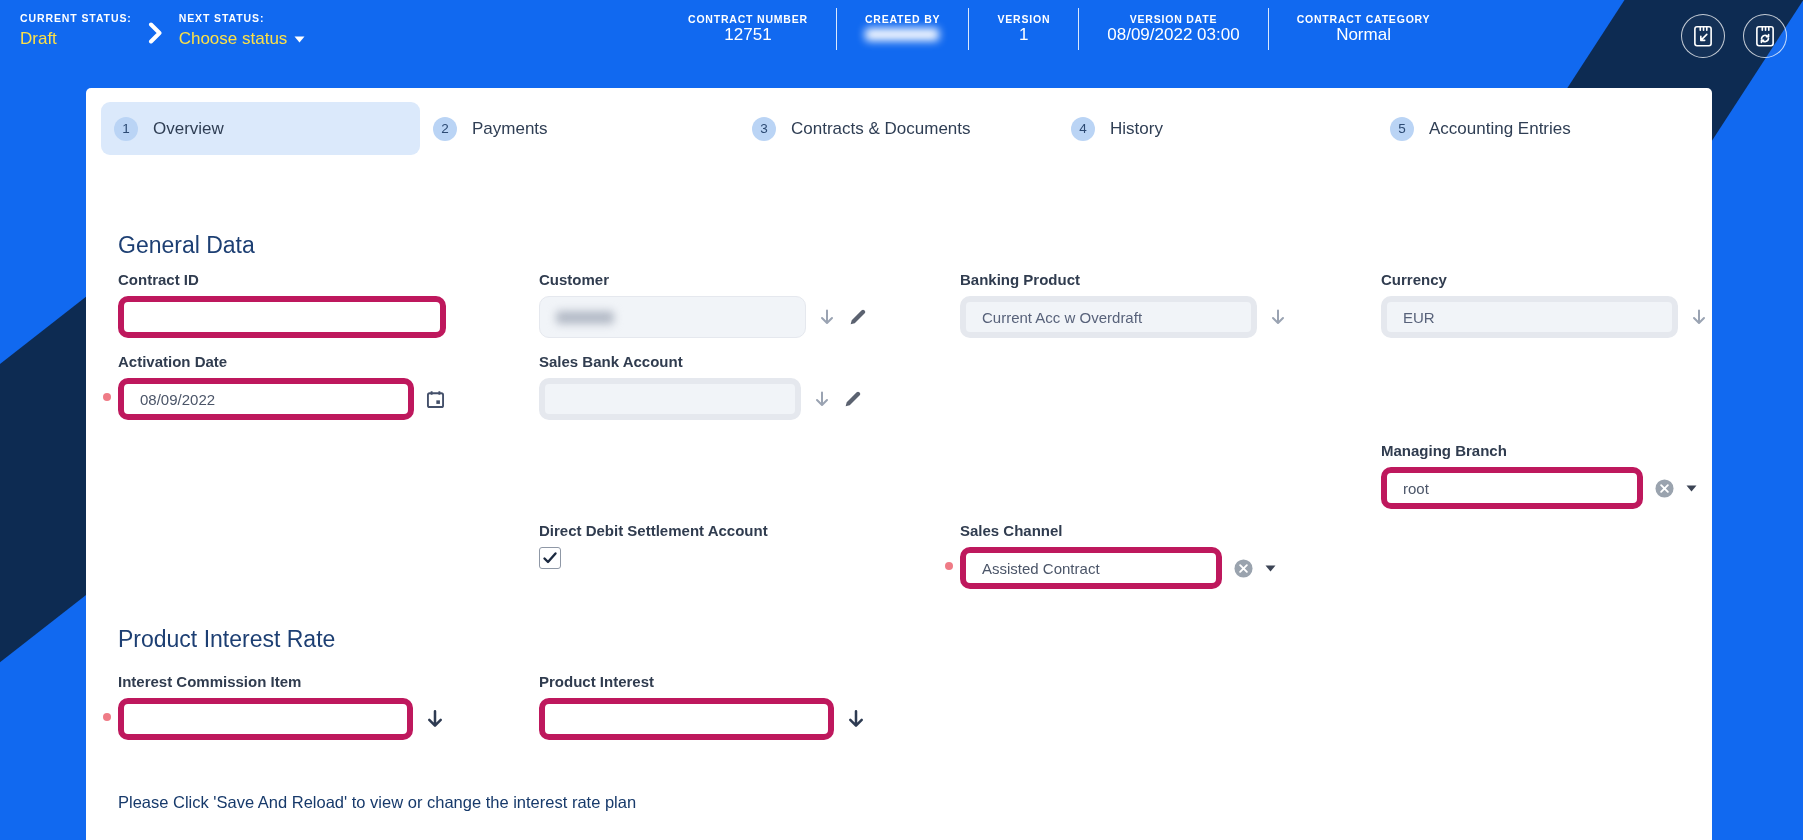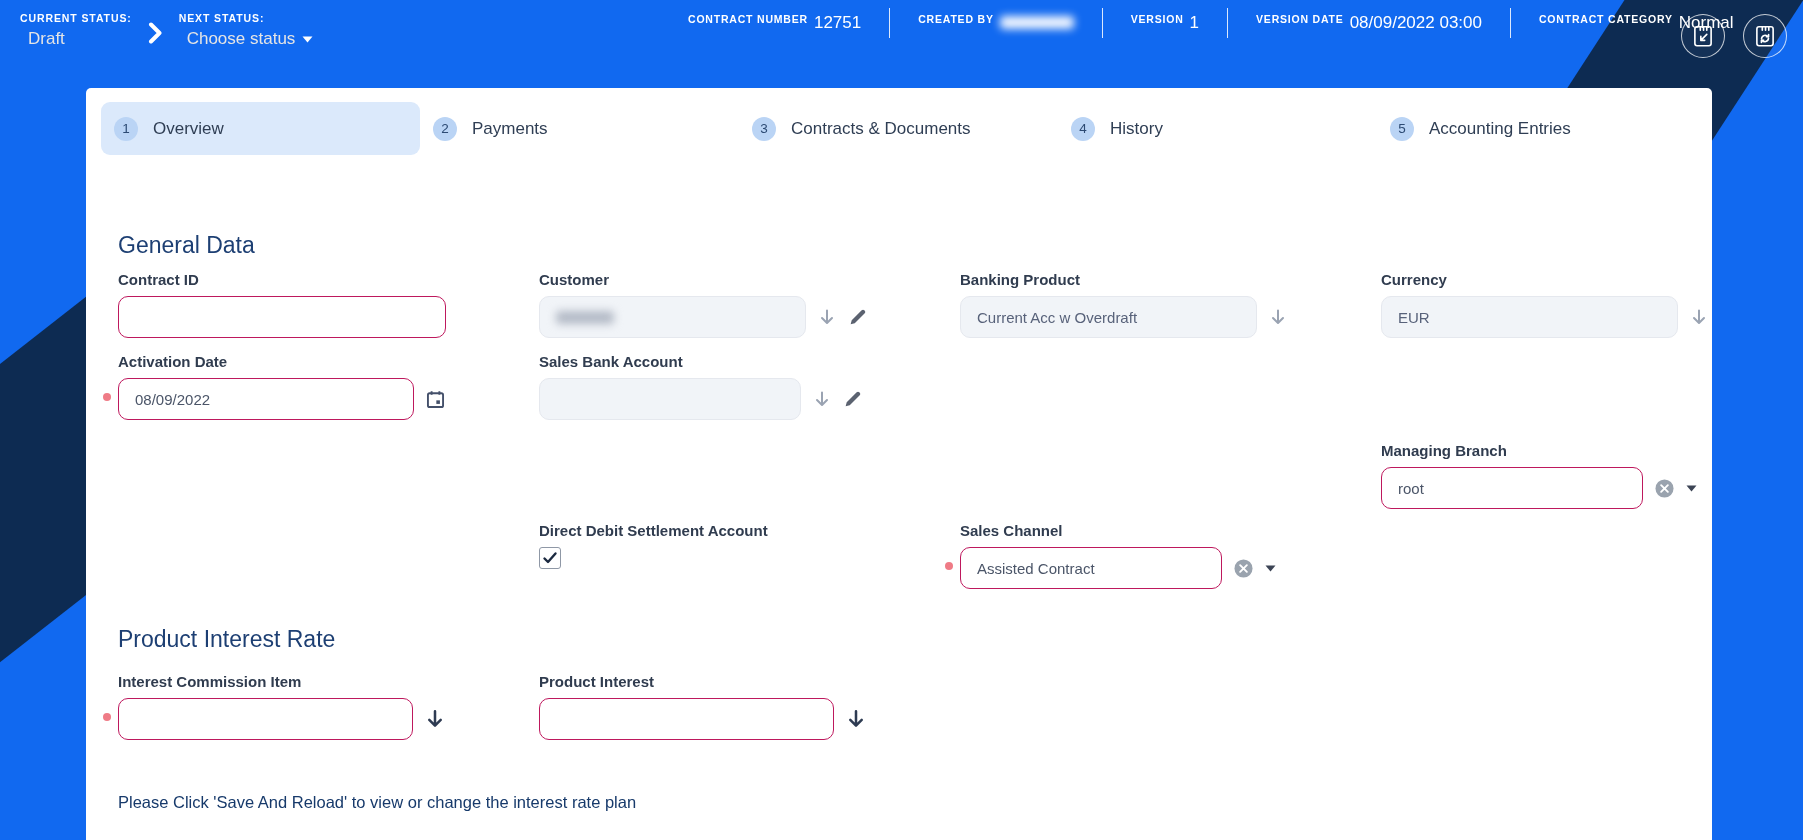--- a/index.html
+++ b/index.html
@@ -10,26 +10,26 @@
   
   .deco { position:absolute; background:#0d2b52; z-index:0; }
   .deco-tr { left:1548px; top:-180px; width:150px; height:640px; transform:rotate(33deg); }
   .deco-left { left:-190px; top:380px; width:420px; height:235px; transform:rotate(-38deg); }
 
   
   .header { position:absolute; left:0; top:0; width:100%; height:104px; z-index:2; color:#fff; }
   .hdr-left { position:absolute; left:20px; top:12px; display:flex; align-items:flex-start; gap:16px; }
   .status-block { display:flex; flex-direction:column; gap:5px; }
   .hdr-label { font-size:10.5px; font-weight:700; letter-spacing:.9px; color:#fff; }
-  .hdr-value { font-size:17px; color:#e5e5e5;margin-left:8px; }
+  .hdr-value { font-size:17px; color:#fde047; }
   .chev { margin-top:10px; }
   .next-value { display:flex; align-items:center; gap:7px; cursor:pointer; }
 
   .hdr-meta { position:absolute; left:660px; top:8px; display:flex; align-items:stretch; }
-  .meta-cell { padding:5px 28px; text-align:center; display:flex; flex-direction:row; gap:6px; justify-content:flex-start; }
+  .meta-cell { padding:5px 28px; text-align:center; display:flex; flex-direction:column; justify-content:flex-start; }
   .meta-cell + .meta-cell { border-left:1px solid rgba(255,255,255,.85); }
   .meta-label { font-size:10.5px; font-weight:700; letter-spacing:.8px; white-space:nowrap; }
   .meta-value { font-size:17px; white-space:nowrap; }
   .redact-light { display:inline-block; width:74px; height:13px; margin-top:3px; border-radius:4px;
                   background:rgba(255,255,255,.95); filter:blur(4px); }
 
   .hdr-actions { position:absolute; right:16px; top:14px; display:flex; gap:18px; }
   .circle-btn { width:44px; height:44px; border-radius:50%; border:1.5px solid rgba(255,255,255,.75);
                 display:flex; align-items:center; justify-content:center; cursor:pointer; background:rgba(255,255,255,.03); }
 
@@ -45,21 +45,21 @@
   .tab-badge { width:24px; height:24px; border-radius:50%; background:#bad4f5; color:#2c4a73;
                font-size:13.5px; display:flex; align-items:center; justify-content:center; }
   .tab-label { font-size:17px; color:#2f3e54; }
 
   
   .section-title { position:absolute; left:32px; font-size:23px; font-weight:500; color:#1d3f73; }
   .row { position:absolute; left:32px; right:36px; display:grid; grid-template-columns:repeat(4,328px); column-gap:93px; }
   .field { position:relative; }
   .f-label { font-size:15px; font-weight:700; color:#303c4f; margin-bottom:8px; display:block; }
   .input-row { display:flex; align-items:center; gap:11px; }
-  .tin { height:42px; border:1px solid #be185d; border-radius:10px; padding:0 16px; font-size:15px;
+  .tin { height:42px; border:6px solid #be185d; border-radius:10px; padding:0 16px; font-size:15px;
          color:#4b5568; background:#fff; outline:none; font-family:"Liberation Sans", sans-serif; width:328px; }
   .tin.w1 { width:301px; } 
   .tin.w2 { width:262px; } 
   .tin.disabled { background:#f1f4f8; border-color:#e5e8ee; color:#58627a; }
   .fake-input { height:42px; border:1px solid #e5e8ee; border-radius:10px; background:#f1f4f8;
                 display:flex; align-items:center; padding:0 16px; }
   .fake-input.w2 { width:276px; }
   .redact-dark { display:inline-block; width:58px; height:13px; border-radius:4px; background:#b3bac6; filter:blur(4px); }
   .req-dot { position:absolute; left:-15px; top:40px; width:8px; height:8px; border-radius:50%; background:#ef7b86; }
   .icon-btn { display:flex; align-items:center; justify-content:center; cursor:pointer; }

